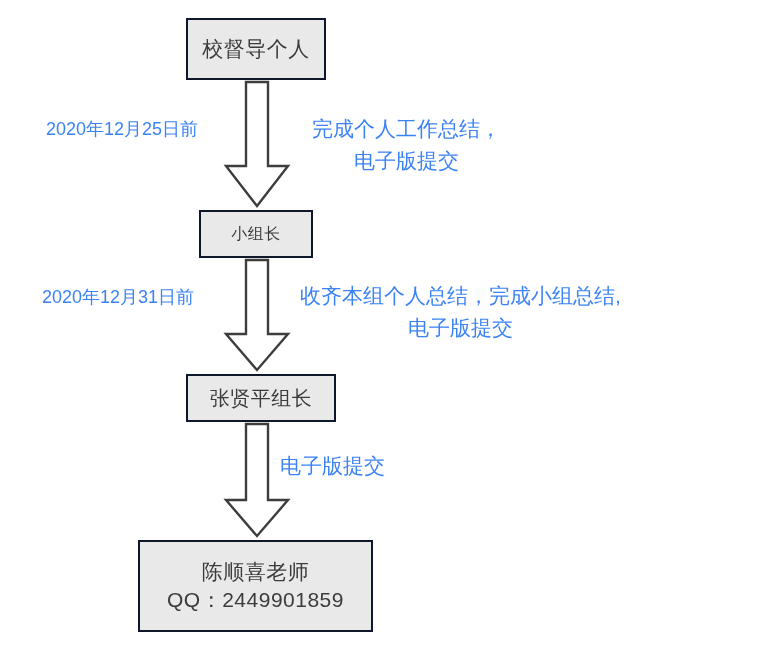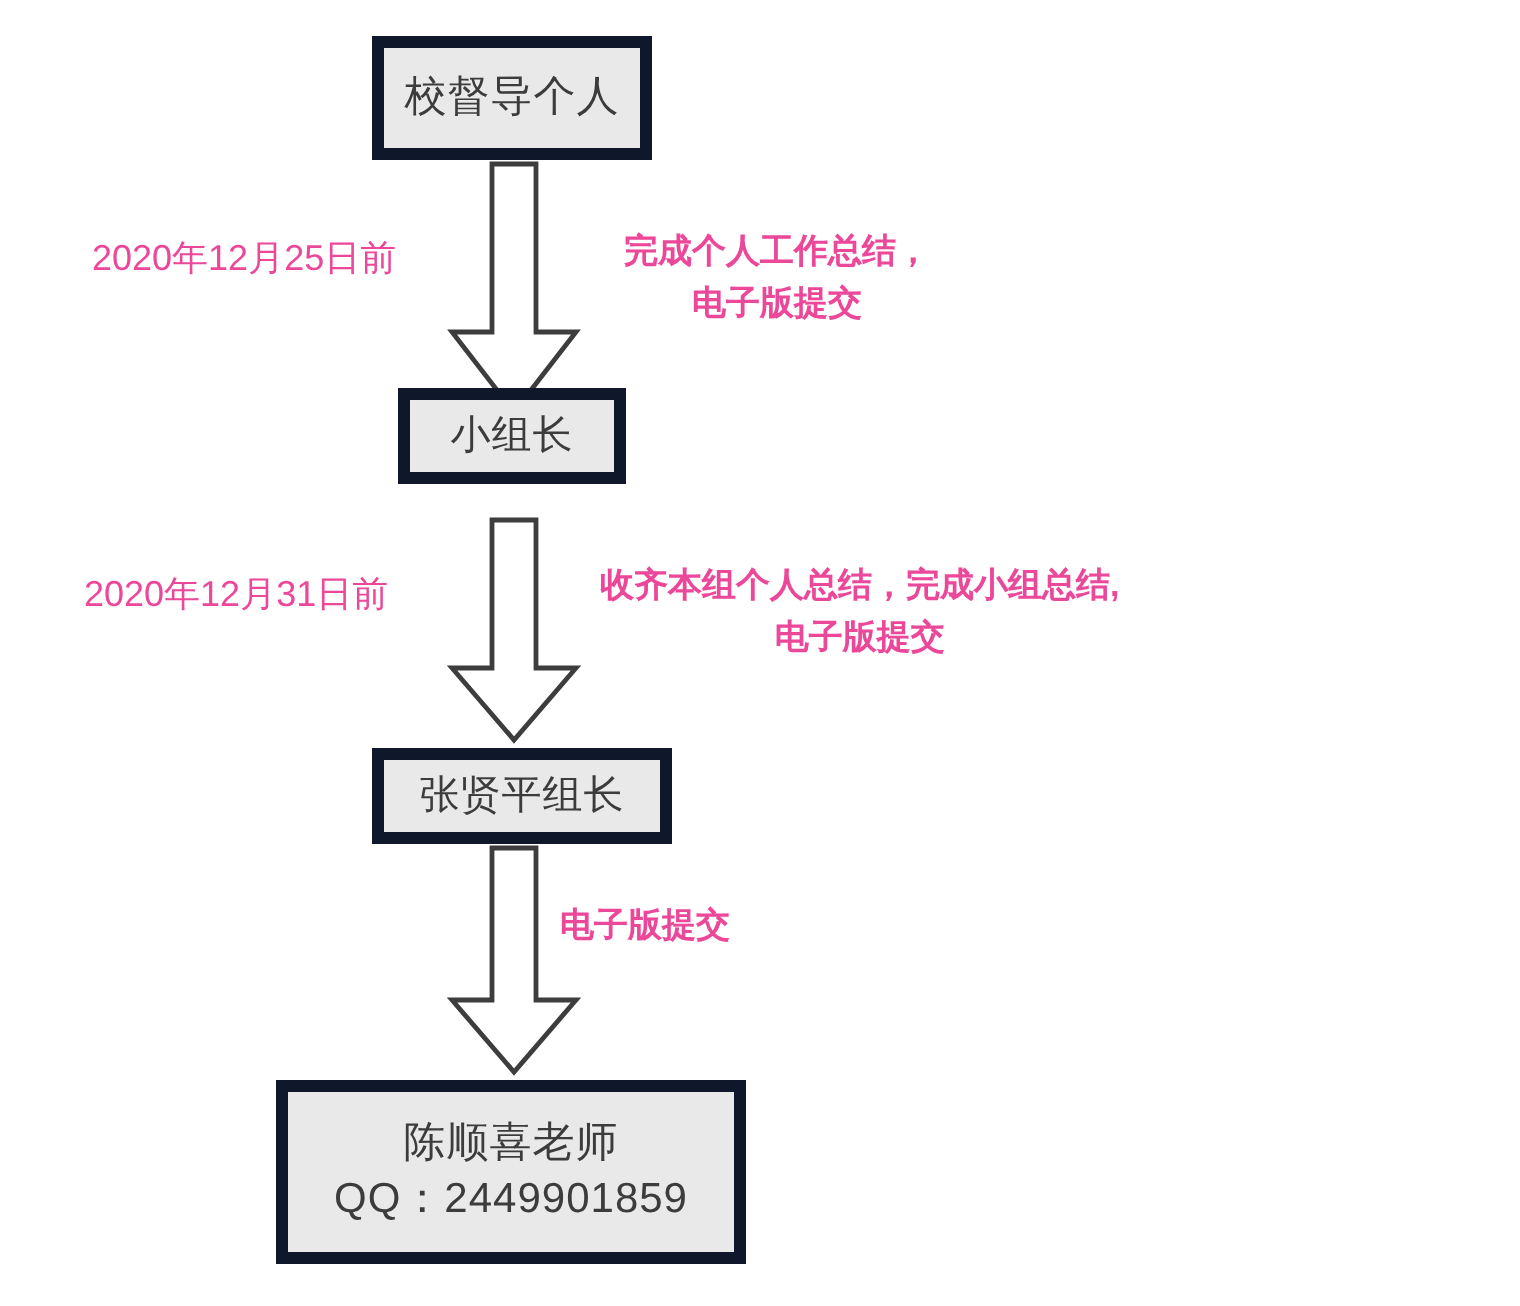--- a/index.html
+++ b/index.html
@@ -16,21 +16,21 @@
   }
   #flowchart {
     position: relative;
     width: 760px;
     height: 653px;
   }
   .node-box {
     position: absolute;
     box-sizing: border-box;
     background: #e9e9e9;
-    border: 6px solid #0f172a;
+    border: 2px solid #0f172a;
     display: flex;
     flex-direction: column;
     align-items: center;
     justify-content: center;
     text-align: center;
     color: #3c3c3c;
     line-height: 1.32;
     letter-spacing: 0.5px;
   }
   .node-line {
@@ -39,24 +39,24 @@
   }
   .box-supervisor {
     left: 186px;
     top: 18px;
     width: 140px;
     height: 62px;
     font-size: 21px;
   }
   .box-groupleader {
     left: 199px;
-    top: 194px;
+    top: 210px;
     width: 114px;
     height: 48px;
-    font-size: 20px;
+    font-size: 16px;
   }
   .box-zhang {
     left: 186px;
     top: 374px;
     width: 150px;
     height: 48px;
     font-size: 20px;
   }
   .box-chen {
     left: 138px;
@@ -79,32 +79,31 @@
     height: 100%;
   }
   .arrow svg polygon {
     fill: #ffffff;
     stroke: #3d3d3d;
     stroke-width: 2.4;
     stroke-linejoin: miter;
   }
   .edge-label {
     position: absolute;
-    color: #ec4899;
+    color: #3b82f6;
     line-height: 1.5;
     white-space: nowrap;
   }
   .label-left {
     text-align: left;
     font-size: 18px;
   }
   .label-right {
     text-align: center;
-    font-size: 17px;
-    font-weight: bold;
+    font-size: 21px;
   }
   .date-1 { left: 46px;  top: 116px; }
   .date-2 { left: 42px;  top: 284px; }
   .date-3 { left: 54px;  top: 468px; }
   .desc-1 { left: 312px; top: 113px; }
   .desc-2 { left: 300px; top: 280px; }
   .desc-3 { left: 280px; top: 450px; }
   .desc-line { display: block; }
 </style>
 </head>

